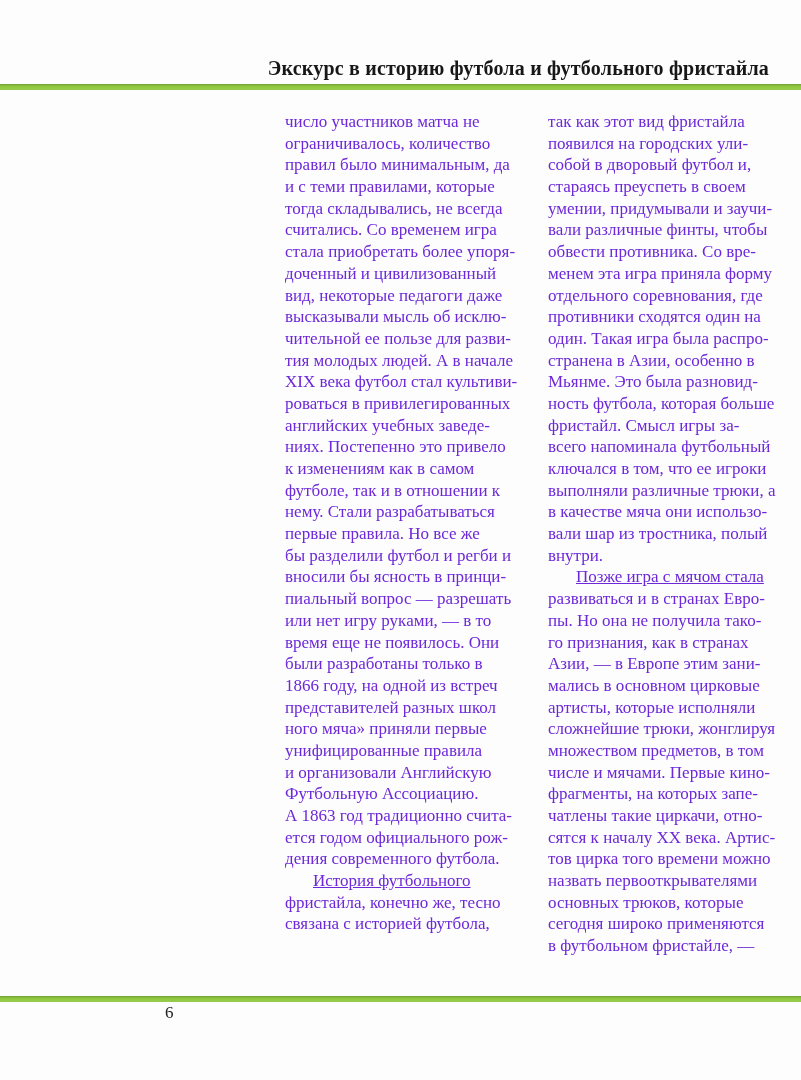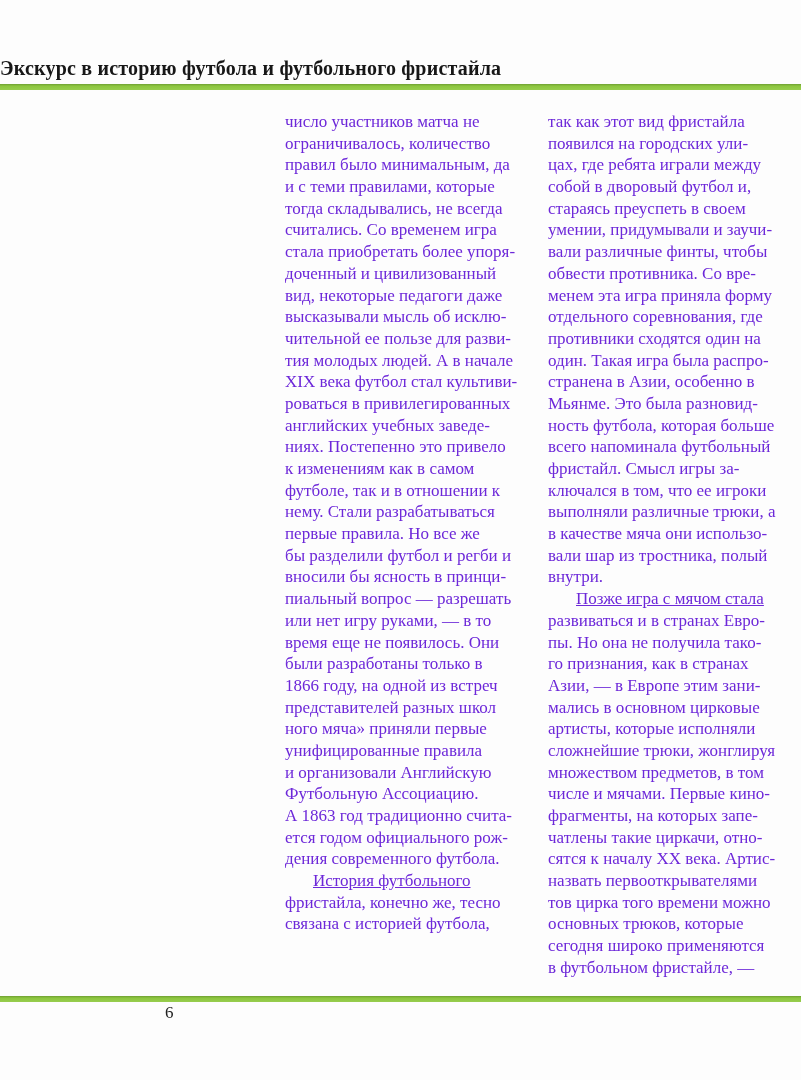--- a/index.html
+++ b/index.html
@@ -18,21 +18,21 @@
   .page {
     position: absolute;
     inset: 0;
     background: #fdfdfd;
   }
   .chapter-title {
     position: absolute;
     top: 57px;
     left: 0;
     right: 32px;
-    text-align: left;
+    text-align: right;
     font-size: 20px;
     font-weight: 700;
     color: #171717;
     letter-spacing: 0.2px;
     white-space: nowrap;
   }
   .rule {
     position: absolute;
     left: 0;
     width: 801px;
@@ -113,55 +113,54 @@
       <div class="line">ется годом официального рож-</div>
       <div class="line">дения современного футбола.</div>
       <div class="line indent">История футбольного</div>
       <div class="line">фристайла, конечно же, тесно</div>
       <div class="line">связана с историей футбола,</div>
     </div>
 
   <div class="column right">
       <div class="line">так как этот вид фристайла</div>
       <div class="line">появился на городских ули-</div>
-      <div class="line">цах, где ребята играли между</div>
       <div class="line">собой в дворовый футбол и,</div>
       <div class="line">стараясь преуспеть в своем</div>
       <div class="line">умении, придумывали и заучи-</div>
       <div class="line">вали различные финты, чтобы</div>
       <div class="line">обвести противника. Со вре-</div>
       <div class="line">менем эта игра приняла форму</div>
       <div class="line">отдельного соревнования, где</div>
       <div class="line">противники сходятся один на</div>
       <div class="line">один. Такая  игра была распро-</div>
       <div class="line">странена в Азии, особенно в</div>
       <div class="line">Мьянме. Это была разновид-</div>
       <div class="line">ность футбола, которая больше</div>
+      <div class="line">фристайл. Смысл игры за-</div>
       <div class="line">всего напоминала футбольный</div>
-      <div class="line">фристайл. Смысл игры за-</div>
       <div class="line">ключался в том, что ее игроки</div>
       <div class="line">выполняли различные трюки, а</div>
       <div class="line">в качестве мяча они использо-</div>
       <div class="line">вали шар из тростника, полый</div>
       <div class="line">внутри.</div>
       <div class="line indent">Позже игра с мячом стала</div>
       <div class="line">развиваться и в странах Евро-</div>
       <div class="line">пы. Но она не получила тако-</div>
       <div class="line">го признания, как в странах</div>
       <div class="line">Азии, — в Европе этим зани-</div>
       <div class="line">мались в основном цирковые</div>
       <div class="line">артисты, которые исполняли</div>
       <div class="line">сложнейшие трюки, жонглируя</div>
       <div class="line">множеством предметов, в том</div>
       <div class="line">числе и мячами. Первые кино-</div>
       <div class="line">фрагменты, на которых запе-</div>
       <div class="line">чатлены такие циркачи, отно-</div>
       <div class="line">сятся к началу XX века. Артис-</div>
+      <div class="line">тов цирка того времени можно</div>
       <div class="line">назвать первооткрывателями</div>
-      <div class="line">тов цирка того времени можно</div>
       <div class="line">основных трюков, которые</div>
       <div class="line">сегодня широко применяются</div>
       <div class="line">в футбольном фристайле, —</div>
     </div>
 
   <div class="rule footer-rule"></div>
 
   <div class="page-number">6</div>
 
 </div>

